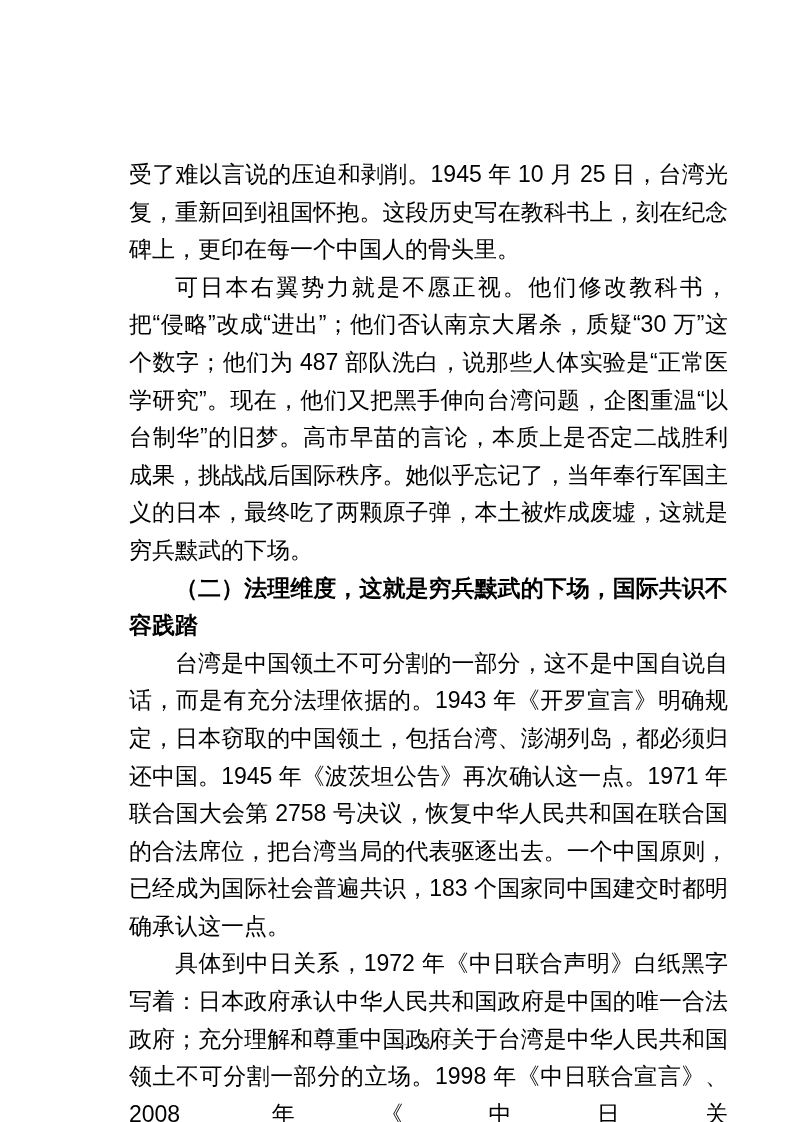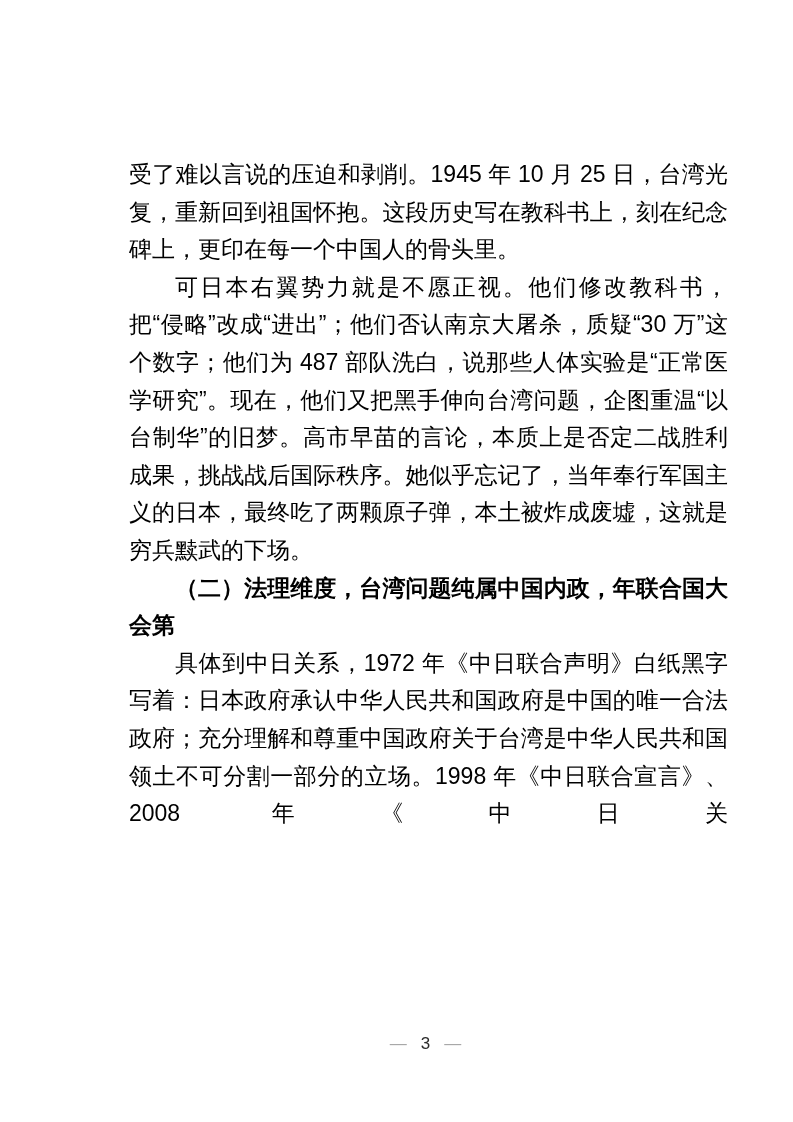--- a/index.html
+++ b/index.html
@@ -61,19 +61,20 @@
     margin: 0 14px;
   }
 </style>
 </head>
 <body>
 
 <div class="page">
   <div class="content" id="doc-content">
       <p class="">受了难以言说的压迫和剥削。1945 年 10 月 25 日，台湾光复，重新回到祖国怀抱。这段历史写在教科书上，刻在纪念碑上，更印在每一个中国人的骨头里。</p>
       <p class="indent">可日本右翼势力就是不愿正视。他们修改教科书，把“侵略”改成“进出”；他们否认南京大屠杀，质疑“30 万”这个数字；他们为 487 部队洗白，说那些人体实验是“正常医学研究”。现在，他们又把黑手伸向台湾问题，企图重温“以台制华”的旧梦。高市早苗的言论，本质上是否定二战胜利成果，挑战战后国际秩序。她似乎忘记了，当年奉行军国主义的日本，最终吃了两颗原子弹，本土被炸成废墟，这就是穷兵黩武的下场。</p>
-      <p class="heading indent">（二）法理维度，台湾问题纯属中国内政，年联合国大会第</p>
+      <p class="heading indent">（二）法理维度，这就是穷兵黩武的下场，国际共识不容践踏</p>
+      <p class="indent">台湾是中国领土不可分割的一部分，这不是中国自说自话，而是有充分法理依据的。1943 年《开罗宣言》明确规定，日本窃取的中国领土，包括台湾、澎湖列岛，都必须归还中国。1945 年《波茨坦公告》再次确认这一点。1971 年联合国大会第 2758 号决议，恢复中华人民共和国在联合国的合法席位，把台湾当局的代表驱逐出去。一个中国原则，已经成为国际社会普遍共识，183 个国家同中国建交时都明确承认这一点。</p>
       <p class="indent fill-last">具体到中日关系，1972 年《中日联合声明》白纸黑字写着：日本政府承认中华人民共和国政府是中国的唯一合法政府；充分理解和尊重中国政府关于台湾是中华人民共和国领土不可分割一部分的立场。1998 年《中日联合宣言》、2008 年《中日关</p>
     </div>
   <div class="footer">
     <span class="dash">—</span><span class="num">3</span><span class="dash">—</span>
   </div>
 </div>
 
 </body></html>

